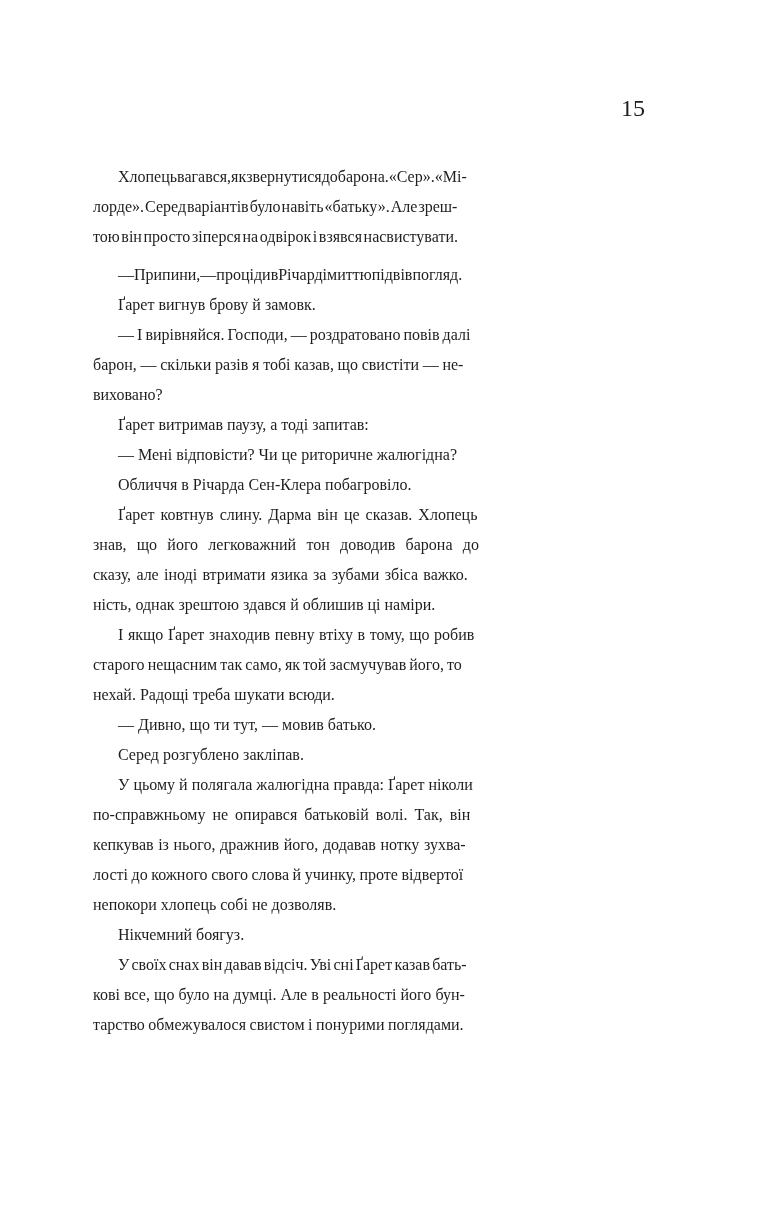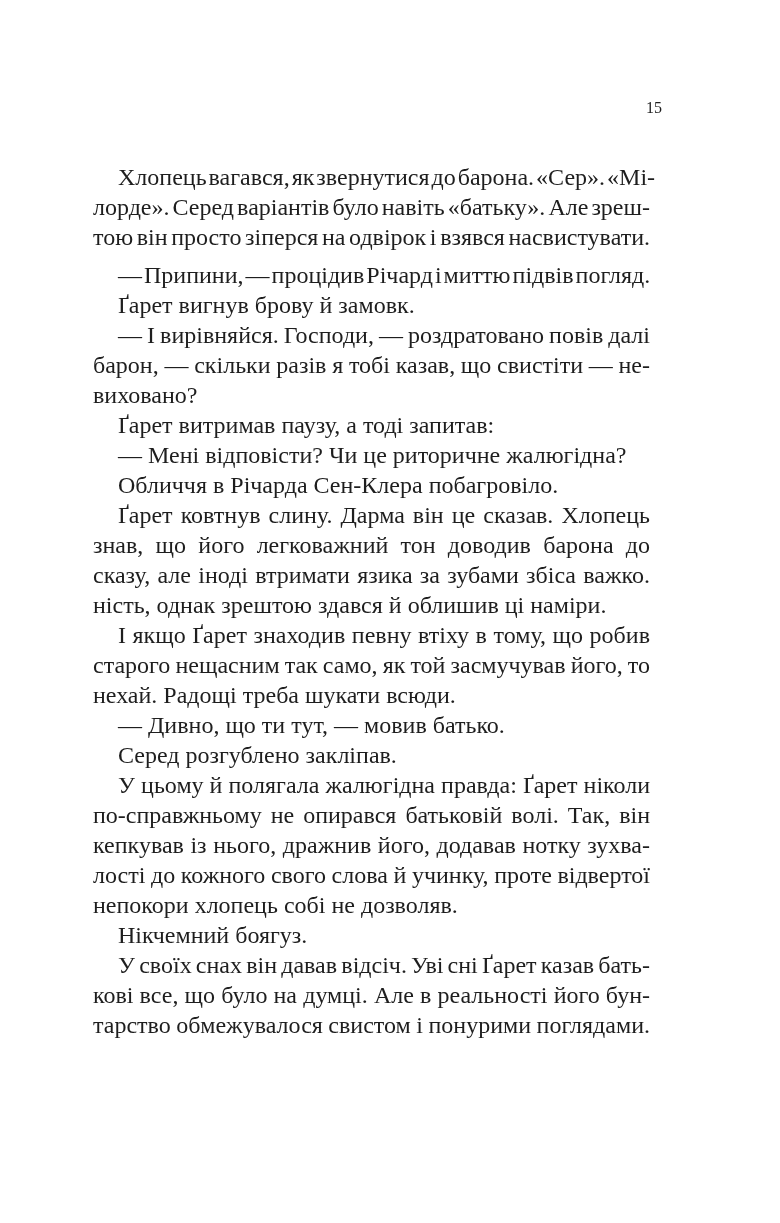--- a/index.html
+++ b/index.html
@@ -7,29 +7,29 @@
   body {
     width: 780px; height: 1223px;
     position: relative;
     font-family: "Liberation Serif", "DejaVu Serif", serif;
     color: #1e1e1e;
     overflow: hidden;
   }
   .page { position: absolute; inset: 0; background: #ffffff; }
   .folio {
     position: absolute;
-    top: 95px; left: 110px; width: 552px;
+    top: 95px; left: 93px; width: 552px;
     text-align: right;
-    font-size: 16px; line-height: 26px;
+    font-size: 24px; line-height: 26px;
     color: #1e1e1e;
   }
   .textblock {
     position: absolute;
     left: 93px; top: 162px; width: 557px;
-    font-size: 24px; line-height: 30px;
+    font-size: 16px; line-height: 30px;
     color: #1e1e1e;
   }
   .para { margin: 0; }
   .line { display: block; white-space: nowrap; }
   .line.first { padding-left: 25px; }
 </style>
 </head>
 <body>
 
 <div class="page">

